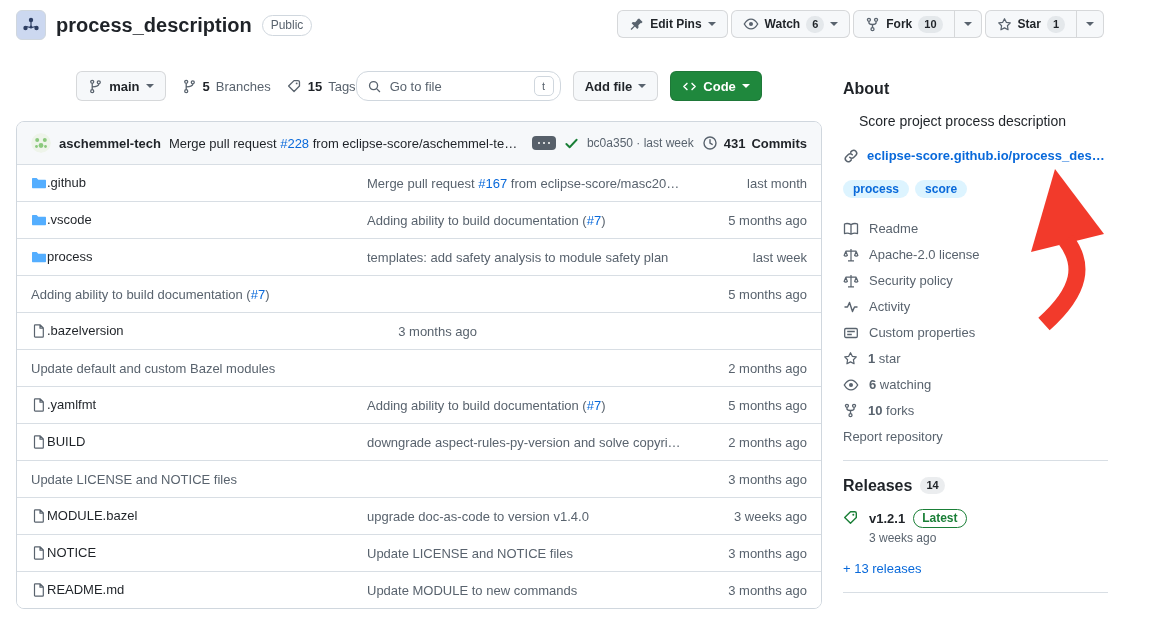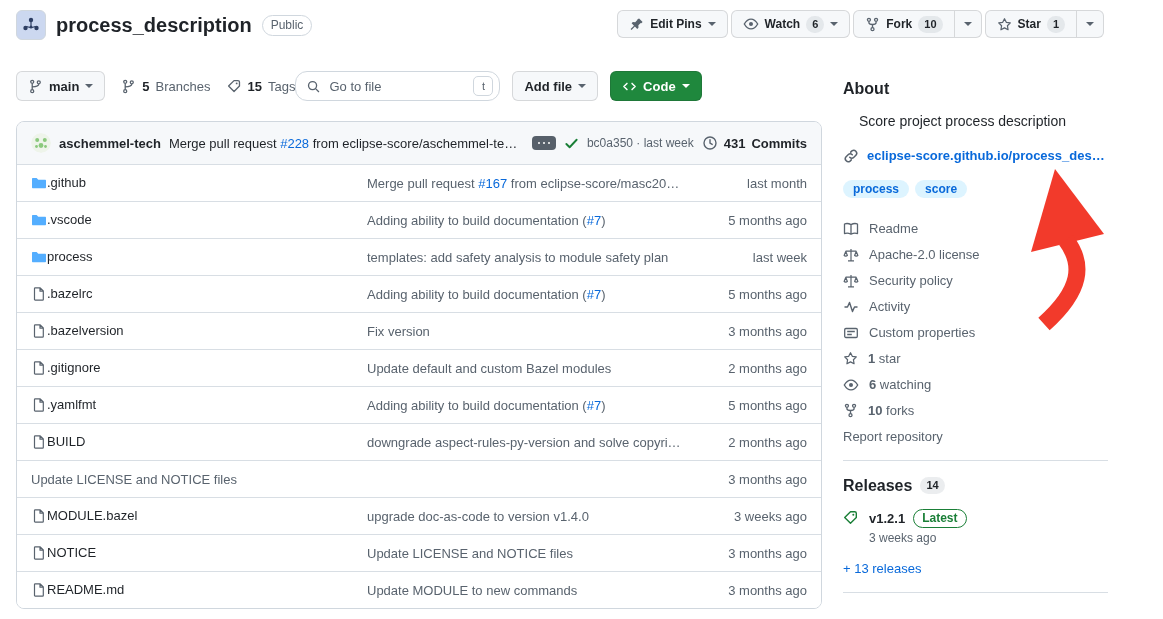--- a/index.html
+++ b/index.html
@@ -30,21 +30,21 @@
   .btn-split .btn:first-child{border-radius:6px 0 0 6px}
   .btn-split .btn:last-child{border-radius:0 6px 6px 0;margin-left:-1px;padding:0 9px}
   .count-pill{background:var(--count-bg);border-radius:999px;padding:0 6px;font-size:11px;
     font-weight:600;line-height:17px;min-width:9px;text-align:center}
   .caret{width:0;height:0;border-left:4px solid transparent;border-right:4px solid transparent;
     border-top:4px solid var(--muted)}
   .caret.light{border-top-color:#fff}
 
   
   .toolbar{position:absolute;top:71px;left:16px;width:806px;display:flex;align-items:center;
-    justify-content:flex-start}
+    justify-content:center}
   .tb-left{display:flex;align-items:center;gap:16px}
   .branch-btn{height:30px}
   .branch-btn .lbl{font-weight:600;font-size:13px}
   .ref-link{display:flex;align-items:center;gap:6px;color:var(--muted);font-size:13px;cursor:pointer}
   .ref-link b{color:var(--text)}
   .tb-right{display:flex;align-items:center;gap:12px}
   .search-box{display:flex;align-items:center;width:205px;height:30px;border:1px solid var(--border);
     border-radius:12px;padding:0 6px 0 10px;gap:6px;background:#fff}
   .search-box input{border:0;outline:0;flex:1;min-width:0;font:13px "Liberation Sans",sans-serif;
     color:var(--text);background:transparent}
@@ -302,51 +302,36 @@
               <path fill="var(--folder-blue)" d="M2 3h3.6l1.7 1.8H14c.6 0 1 .4 1 1v6.4c0 .6-.4 1-1 1H2c-.6 0-1-.4-1-1V4c0-.6.4-1 1-1z"></path>
             </svg>
 
             <a class="fname">process</a>
           </span>
           <span class="cell-msg"><span>templates: add safety analysis to module safety plan</span><a class="msg-link"></a><span></span></span>
           <span class="cell-age">last week</span>
         </div>
 
         <div class="file-row" data-type="file">
+          <span class="cell-msg"><span>Adding ability to build documentation (</span><a class="msg-link">#7</a><span>)</span></span>
+          <span class="cell-age">5 months ago</span>
+        </div>
+
+        <div class="file-row" data-type="file">
           <span class="cell-name">
 
             <svg class="icon-file ic" width="16" height="16" viewBox="0 0 16 16">
               <path fill="none" stroke="currentColor" stroke-width="1.2" stroke-linejoin="round" d="M4.2 1.8h5L12.3 5v8.4c0 .4-.3.7-.7.7H4.2c-.4 0-.7-.3-.7-.7V2.5c0-.4.3-.7.7-.7zM9 2v3.2h3.3"></path>
             </svg>
-            <a class="fname">.bazelrc</a>
-          </span>
-          <span class="cell-msg"><span>Adding ability to build documentation (</span><a class="msg-link">#7</a><span>)</span></span>
-          <span class="cell-age">5 months ago</span>
-        </div>
-
-        <div class="file-row" data-type="file">
-          <span class="cell-name">
-
-            <svg class="icon-file ic" width="16" height="16" viewBox="0 0 16 16">
-              <path fill="none" stroke="currentColor" stroke-width="1.2" stroke-linejoin="round" d="M4.2 1.8h5L12.3 5v8.4c0 .4-.3.7-.7.7H4.2c-.4 0-.7-.3-.7-.7V2.5c0-.4.3-.7.7-.7zM9 2v3.2h3.3"></path>
-            </svg>
             <a class="fname">.bazelversion</a>
           </span>
-          <span class="cell-msg"><span>Fix version</span><a class="msg-link"></a><span></span></span>
           <span class="cell-age">3 months ago</span>
         </div>
 
         <div class="file-row" data-type="file">
-          <span class="cell-name">
-
-            <svg class="icon-file ic" width="16" height="16" viewBox="0 0 16 16">
-              <path fill="none" stroke="currentColor" stroke-width="1.2" stroke-linejoin="round" d="M4.2 1.8h5L12.3 5v8.4c0 .4-.3.7-.7.7H4.2c-.4 0-.7-.3-.7-.7V2.5c0-.4.3-.7.7-.7zM9 2v3.2h3.3"></path>
-            </svg>
-            <a class="fname">.gitignore</a>
-          </span>
           <span class="cell-msg"><span>Update default and custom Bazel modules</span><a class="msg-link"></a><span></span></span>
           <span class="cell-age">2 months ago</span>
         </div>
 
         <div class="file-row" data-type="file">
           <span class="cell-name">
 
             <svg class="icon-file ic" width="16" height="16" viewBox="0 0 16 16">
               <path fill="none" stroke="currentColor" stroke-width="1.2" stroke-linejoin="round" d="M4.2 1.8h5L12.3 5v8.4c0 .4-.3.7-.7.7H4.2c-.4 0-.7-.3-.7-.7V2.5c0-.4.3-.7.7-.7zM9 2v3.2h3.3"></path>
             </svg>

